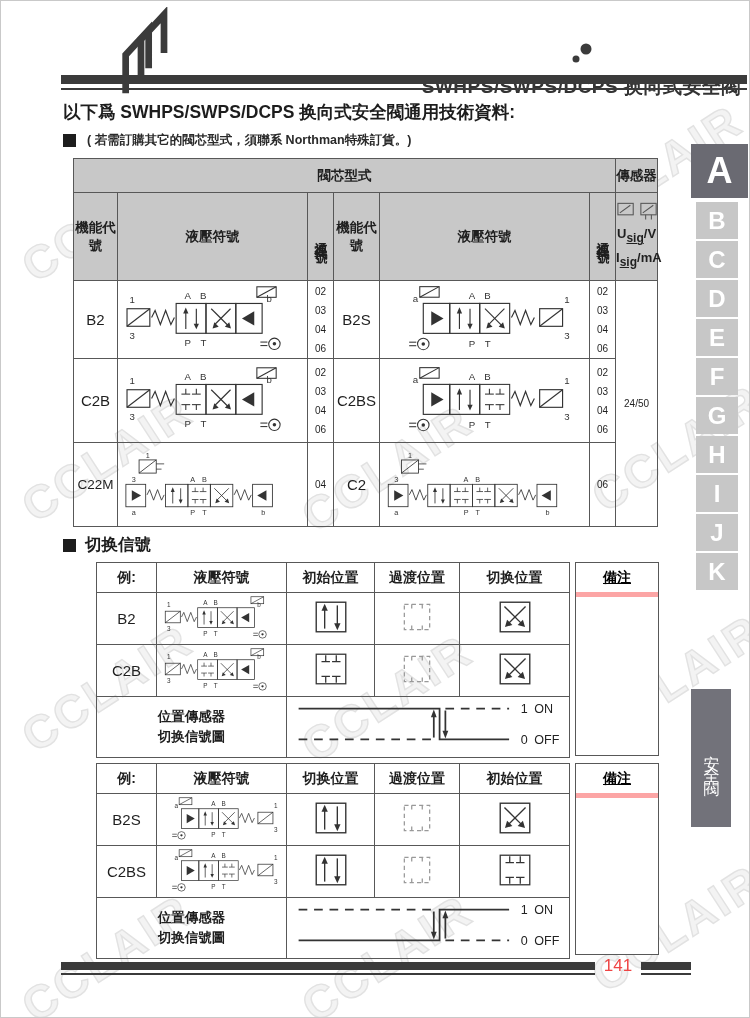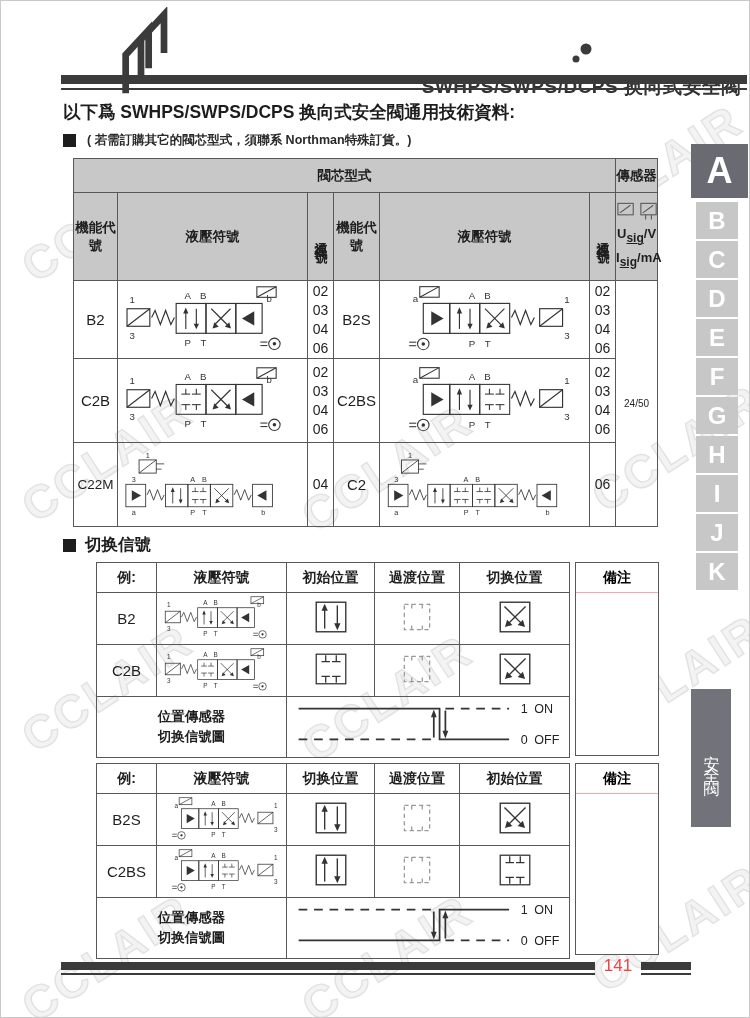--- a/index.html
+++ b/index.html
@@ -18,32 +18,32 @@
   .sec-row{position:absolute;left:62px;display:flex;align-items:baseline;}
   .bullet{width:13px;height:13px;background:#1d1d1d;margin-right:9px;align-self:center;flex:0 0 auto;}
   .sec-title{font-size:16.5px;font-weight:bold;color:#1d1d1d;}
   .sec-note{font-size:12.5px;font-weight:bold;color:#2a2a2a;margin-left:2px;}
   
   table{border-collapse:collapse;table-layout:fixed;}
   td,th{border:1px solid #585858;padding:0;text-align:center;vertical-align:middle;color:#1f1f1f;}
   .vtable{position:absolute;left:72px;top:157px;width:584px;}
   .vtable .hd{background:#c8c8c8;font-size:13.5px;font-weight:bold;}
   .vtable .code{font-size:15px;}
-  .bores{font-size:14px;line-height:19px;}
+  .bores{font-size:10px;line-height:19px;}
   .vert{writing-mode:vertical-rl;text-orientation:upright;letter-spacing:3px;font-size:13px;margin:0 auto;}
   .sens-detail{font-size:13px;font-weight:bold;line-height:19px;}
   .sens-detail sub{font-size:12px;text-decoration:underline;}
   
   .sigwrap{position:absolute;left:95px;display:flex;align-items:flex-start;}
   .sigtable{width:473px;}
   .sigtable th{font-size:14px;font-weight:bold;height:29px;background:#fff;}
   .sigtable .rowcode{font-size:15px;}
   .sig-label{font-size:13.5px;font-weight:bold;line-height:20px;}
   .remarkbox{margin-left:5px;width:84px;border:1px solid #585858;background:#fff;}
-  .remark-h{height:29px;line-height:29px;text-align:center;font-size:14px;font-weight:bold;border-bottom:1px solid #fca5a5;}
+  .remark-h{height:29px;line-height:29px;text-align:center;font-size:14px;font-weight:bold;border-bottom:5px solid #fca5a5;text-decoration:underline;}
   .remark-t{padding:8px 5px;font-size:12px;font-weight:bold;line-height:1.55;word-break:break-all;text-align:left;color:#222;}
   
   .tabA{position:absolute;right:1px;top:143px;width:57px;height:54px;background:#6a6a72;color:#fff;
         display:flex;align-items:center;justify-content:center;font-size:36px;font-weight:bold;}
   .tab{position:absolute;right:11px;width:42px;height:37px;background:#c7c7c7;color:#fff;
        display:flex;align-items:center;justify-content:center;font-size:24px;font-weight:bold;}
   .catbox{position:absolute;right:18px;top:688px;width:40px;height:138px;background:#72727a;color:#fff;
           writing-mode:vertical-rl;text-orientation:upright;font-size:16px;letter-spacing:13px;
           display:flex;align-items:center;justify-content:center;padding-top:6px;box-sizing:border-box;}
   

